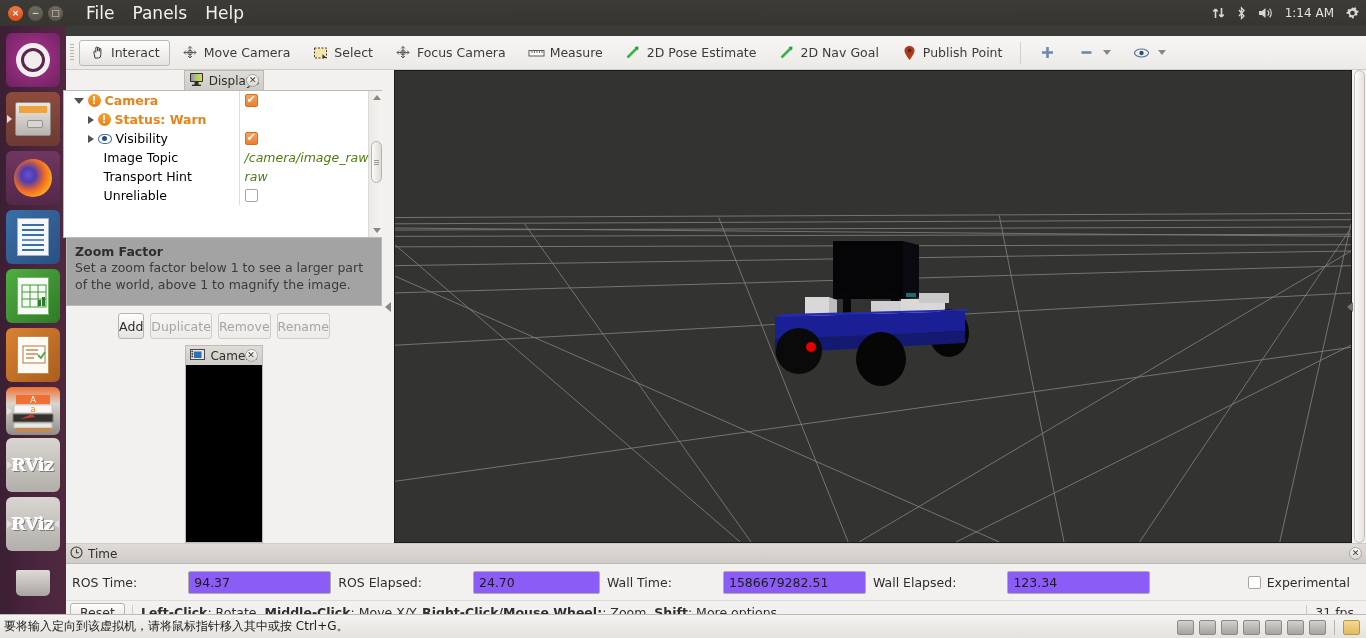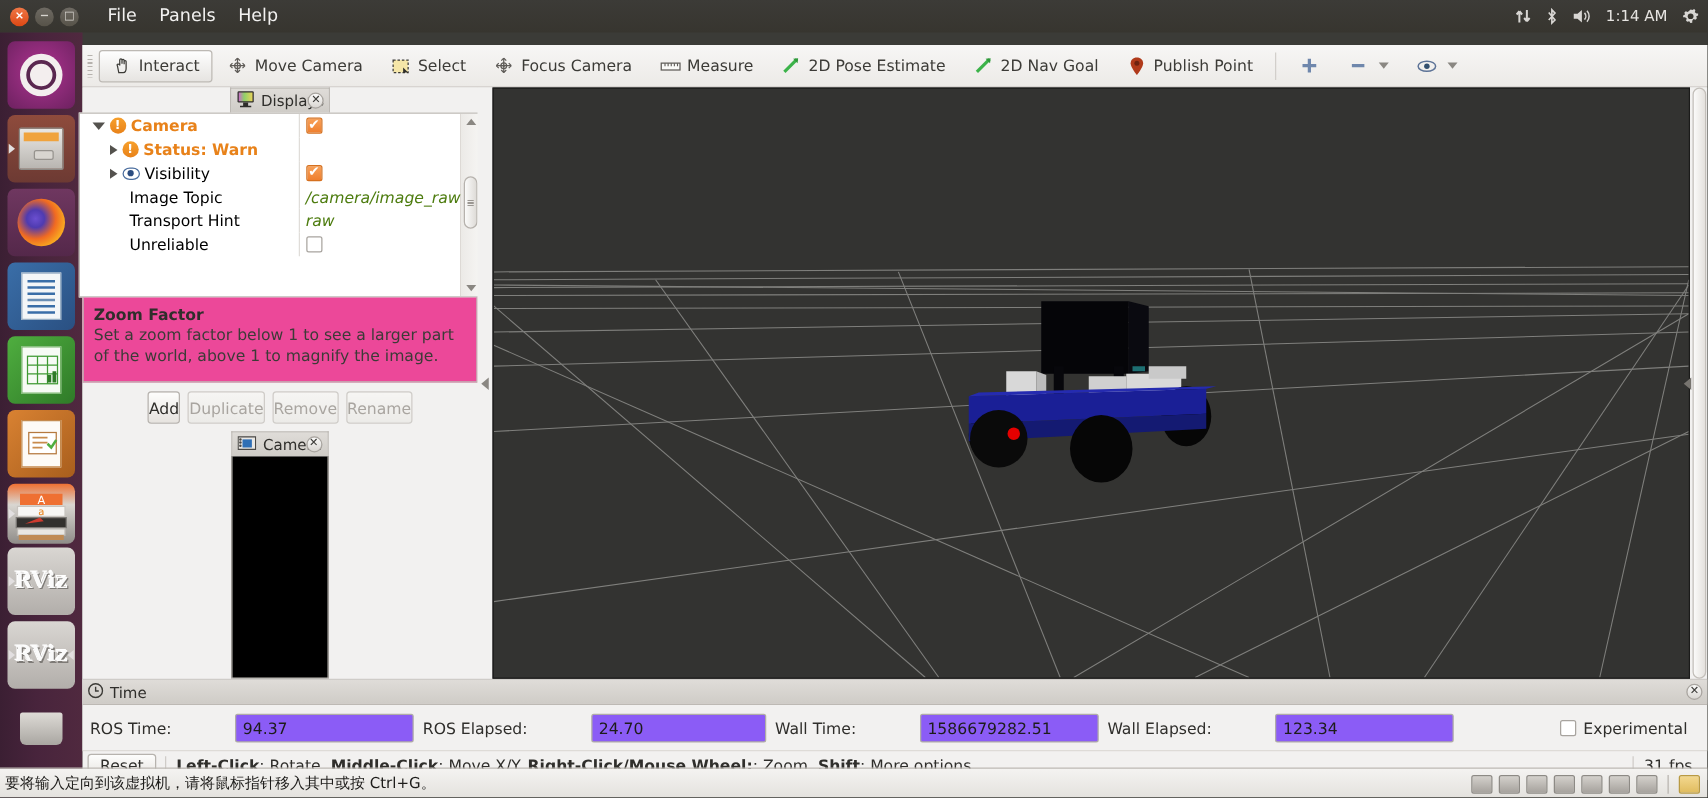--- a/index.html
+++ b/index.html
@@ -20,21 +20,21 @@
     display: flex; align-items: center;
   }
   .win-btns { display: flex; align-items: center; gap: 5px; margin-left: 8px; }
   .wb { width: 15px; height: 15px; border-radius: 50%;
         display: flex; align-items: center; justify-content: center;
         font-size: 9px; color: #2d2b27; font-weight: bold; line-height: 1; }
   .wb-close { background: linear-gradient(to bottom,#f07746,#dd4814); color:#fff; }
   .wb-min { background: linear-gradient(to bottom,#6e6a63,#575349); color:#d6d3ce; }
   .wb-max { background: linear-gradient(to bottom,#6e6a63,#575349); color:#d6d3ce; }
   #menu-bar { display: flex; align-items: center; margin-left: 14px; gap: 0px; }
-  .menu-item { padding: 3px 9px; color: #f2f1f0; font-size: 14px; cursor: default; }
+  .menu-item { padding: 3px 9px; color: #f2f1f0; font-size: 17px; cursor: default; }
   #tray { position: absolute; right: 6px; top: 0; height: 26px;
           display: flex; align-items: center; gap: 11px; color: #e6e4e1; font-size: 12px; }
   .tray-ico { opacity: .92; display: flex; align-items: center; }
 
   
   #launcher {
     position: absolute; left: 0; top: 26px; width: 66px; height: 612px;
     background: linear-gradient(to right, #3b1f33 0%, #48243c 45%, #50293f 100%);
     padding-top: 4px;
   }
@@ -155,21 +155,21 @@
   .vsb-up { border-bottom: 5px solid #8a8782; }
   .vsb-dn { border-top: 5px solid #8a8782; }
   .vsb-track { flex: 1; width: 11px; display: flex; flex-direction: column; }
   .vsb-thumb { width: 11px; background: linear-gradient(to right,#fbfbfa,#dedbd7);
          border: 1px solid #b6b2ad; border-radius: 6px;
          display: flex; align-items: center; justify-content: center; }
   .vsb-thumb i { display:block; width: 5px; height: 5px;
          background-image: repeating-linear-gradient(to bottom,#9b9792 0 1px, transparent 1px 2px); }
 
   
-  #helpbox { margin-top: 0; background: #ec4899; border: 1px solid #bdb9b4; border-top: none;
+  #helpbox { margin-top: 0; background: #a3a3a3; border: 1px solid #bdb9b4; border-top: none;
          padding: 6px 8px 8px 8px; height: 68px; }
   #helpbox .h-title { font-weight: bold; font-size: 12.5px; color: #2f2e2b; margin-bottom: 1px; }
   #helpbox .h-text { font-size: 12.5px; color: #3c3b37; line-height: 1.33; }
 
   #btnrow { display: flex; gap: 6px; padding: 7px 2px 6px 2px; }
   .qbtn { flex: 1; height: 26px; border-radius: 3px;
           background: linear-gradient(to bottom,#fdfdfc,#e6e3df);
           border: 1px solid #b7b3ae; font-size: 12.5px; color: #2f2e2b;
           display: flex; align-items: center; justify-content: center; }
   .qbtn.disabled { color: #a9a5a0;
@@ -685,21 +685,21 @@
             </svg>
         </span>
         <span>Time</span>
         <span class="panel-close">✕</span>
       </div>
       <div id="time-row">
         <span class="tfield-label">ROS Time:</span>
         <span class="tfield" style="width:143px">94.37</span>
 
         <span class="tfield-label">ROS Elapsed:</span>
-        <span class="tfield" style="width:140px">24.70</span>
+        <span class="tfield" style="width:127px">24.70</span>
 
         <span class="tfield-label">Wall Time:</span>
         <span class="tfield" style="width:143px">1586679282.51</span>
 
         <span class="tfield-label">Wall Elapsed:</span>
         <span class="tfield" style="width:143px">123.34</span>
 
         <span id="experimental">
           <span class="cb-plain"></span>
           <span>Experimental</span>

